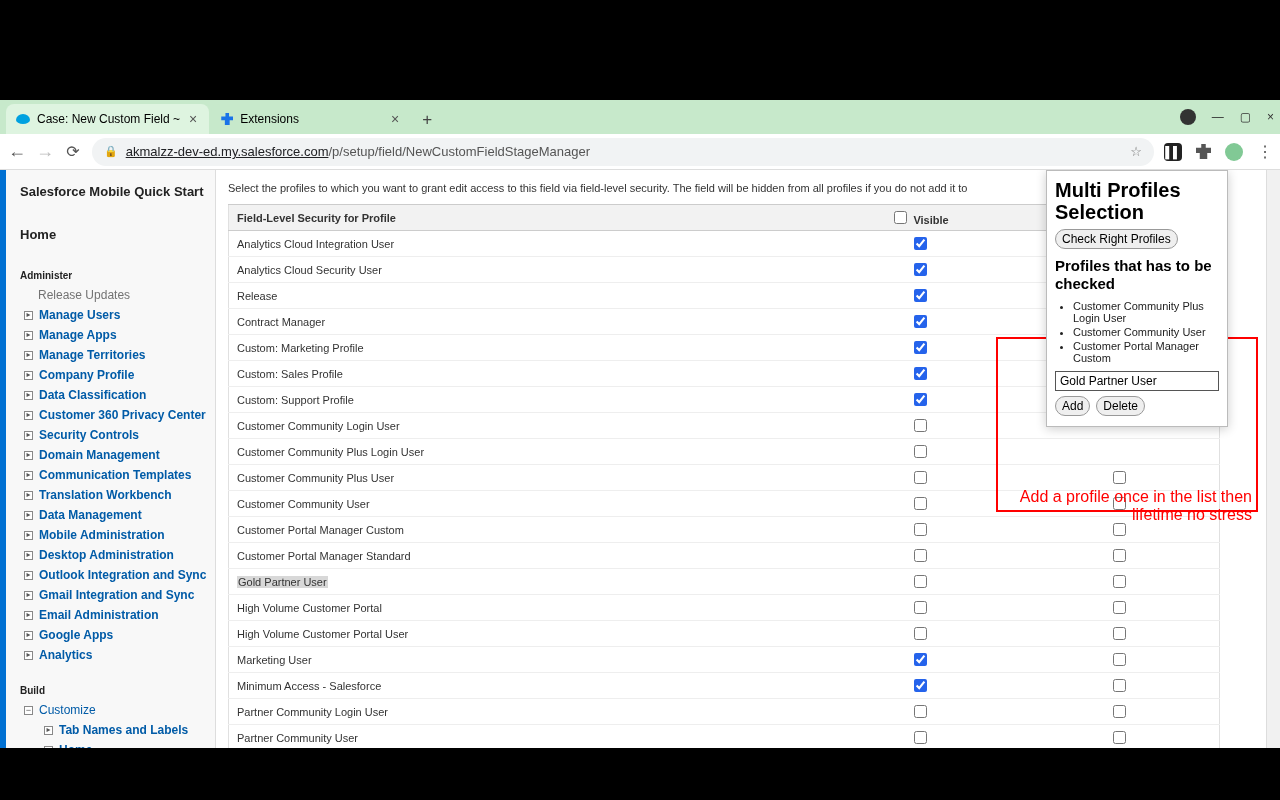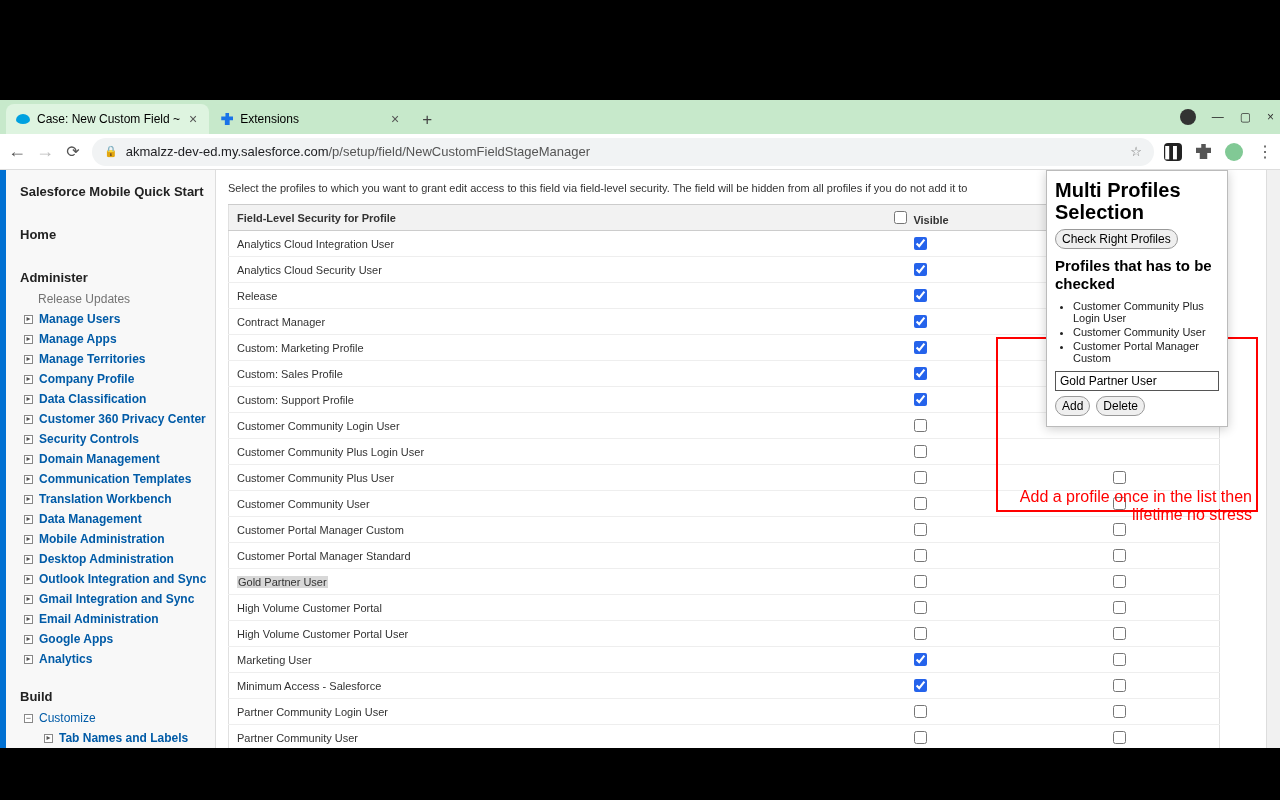--- a/index.html
+++ b/index.html
@@ -15,33 +15,33 @@
   .tab .close { color:#555; font-size:14px; margin-left:auto; padding:0 2px; }
   .tab-plus { width:28px; height:28px; display:flex; align-items:center; justify-content:center; color:#444; font-size:17px; cursor:pointer; }
   .win-controls { margin-left:auto; display:flex; align-items:center; height:100%; padding-right:6px; gap:16px; color:#333; font-size:12px; }
   .incog { width:16px;height:16px;border-radius:50%;background:#333; }
   .addr-bar { height:36px; display:flex; align-items:center; padding:0 8px; gap:10px; border-bottom:1px solid #ddd; background:#fff; }
   .nav-btn { width:18px; text-align:center; color:#555; font-size:18px; cursor:pointer; }
   .nav-btn.disabled { color:#bbb; }
   .reload { font-size:16px; }
   .url-field { flex:1; height:28px; background:#f1f3f4; border-radius:14px; display:flex; align-items:center; padding:0 12px; color:#555; gap:8px; font-size:13px; }
   .lock { font-size:11px; color:#555; }
-  .url-field b { color:#202124; font-weight:normal; }
+  .url-field b { color:#202124; font-weight:normal;text-decoration:underline; }
   .addr-icons { display:flex; align-items:center; gap:14px; color:#555; }
   .sq { width:18px;height:18px;background:#222;border-radius:4px;display:flex;align-items:center;justify-content:center;color:#fff;font-size:11px; }
   .puzzle { width:15px;height:15px;background:#555; clip-path: polygon(35% 0, 65% 0, 65% 25%, 100% 25%, 100% 60%, 75% 60%, 75% 100%, 25% 100%, 25% 60%, 0 60%, 0 25%, 35% 25%); }
   .avatar { width:18px;height:18px;border-radius:50%;background:#81c995; }
   .dots { font-size:16px; letter-spacing:-1px; }
 
   .app-body { flex:1; display:flex; overflow:hidden; position:relative; }
   .blue-stripe { width:6px; background:#0070d2; }
   .sidebar { width:210px; background:#f8f8f8; border-right:1px solid #ddd; overflow-y:auto; padding:6px 0 6px 4px; }
   .sidebar .hdr { font-weight:bold; font-size:13px; padding:8px 10px 8px 10px; color:#222; }
   .sidebar .link-home { color:#0070d2; font-size:13px; padding:20px 0 8px 10px; display:block; }
-  .sidebar .sect { font-weight:bold; font-size:13px; padding:20px 0 4px 10px; color:#222; }
+  .sidebar .sect { font-weight:bold; font-size:10px; padding:20px 0 4px 10px; color:#222; }
   .sidebar ul { list-style:none; margin:0; padding:0; }
   .sidebar li { padding:3px 4px 3px 14px; font-size:12px; color:#015ba7; display:flex; align-items:center; gap:6px; cursor:pointer; }
   .sidebar li.plain { color:#737373; padding-left:28px; }
   .sidebar li.sub { padding-left:34px; }
   .expander { width:9px;height:9px;border:1px solid #888;display:inline-flex;align-items:center;justify-content:center;font-size:9px;line-height:1;color:#555;background:#fff; }
   .expander.minus::before { content:"−"; }
   .expander.play::before { content:"▸"; font-size:8px; }
   .sidebar li span.lbl { color:#015ba7; }
   .sidebar li span.lbl.bold { font-weight:bold; }
 

